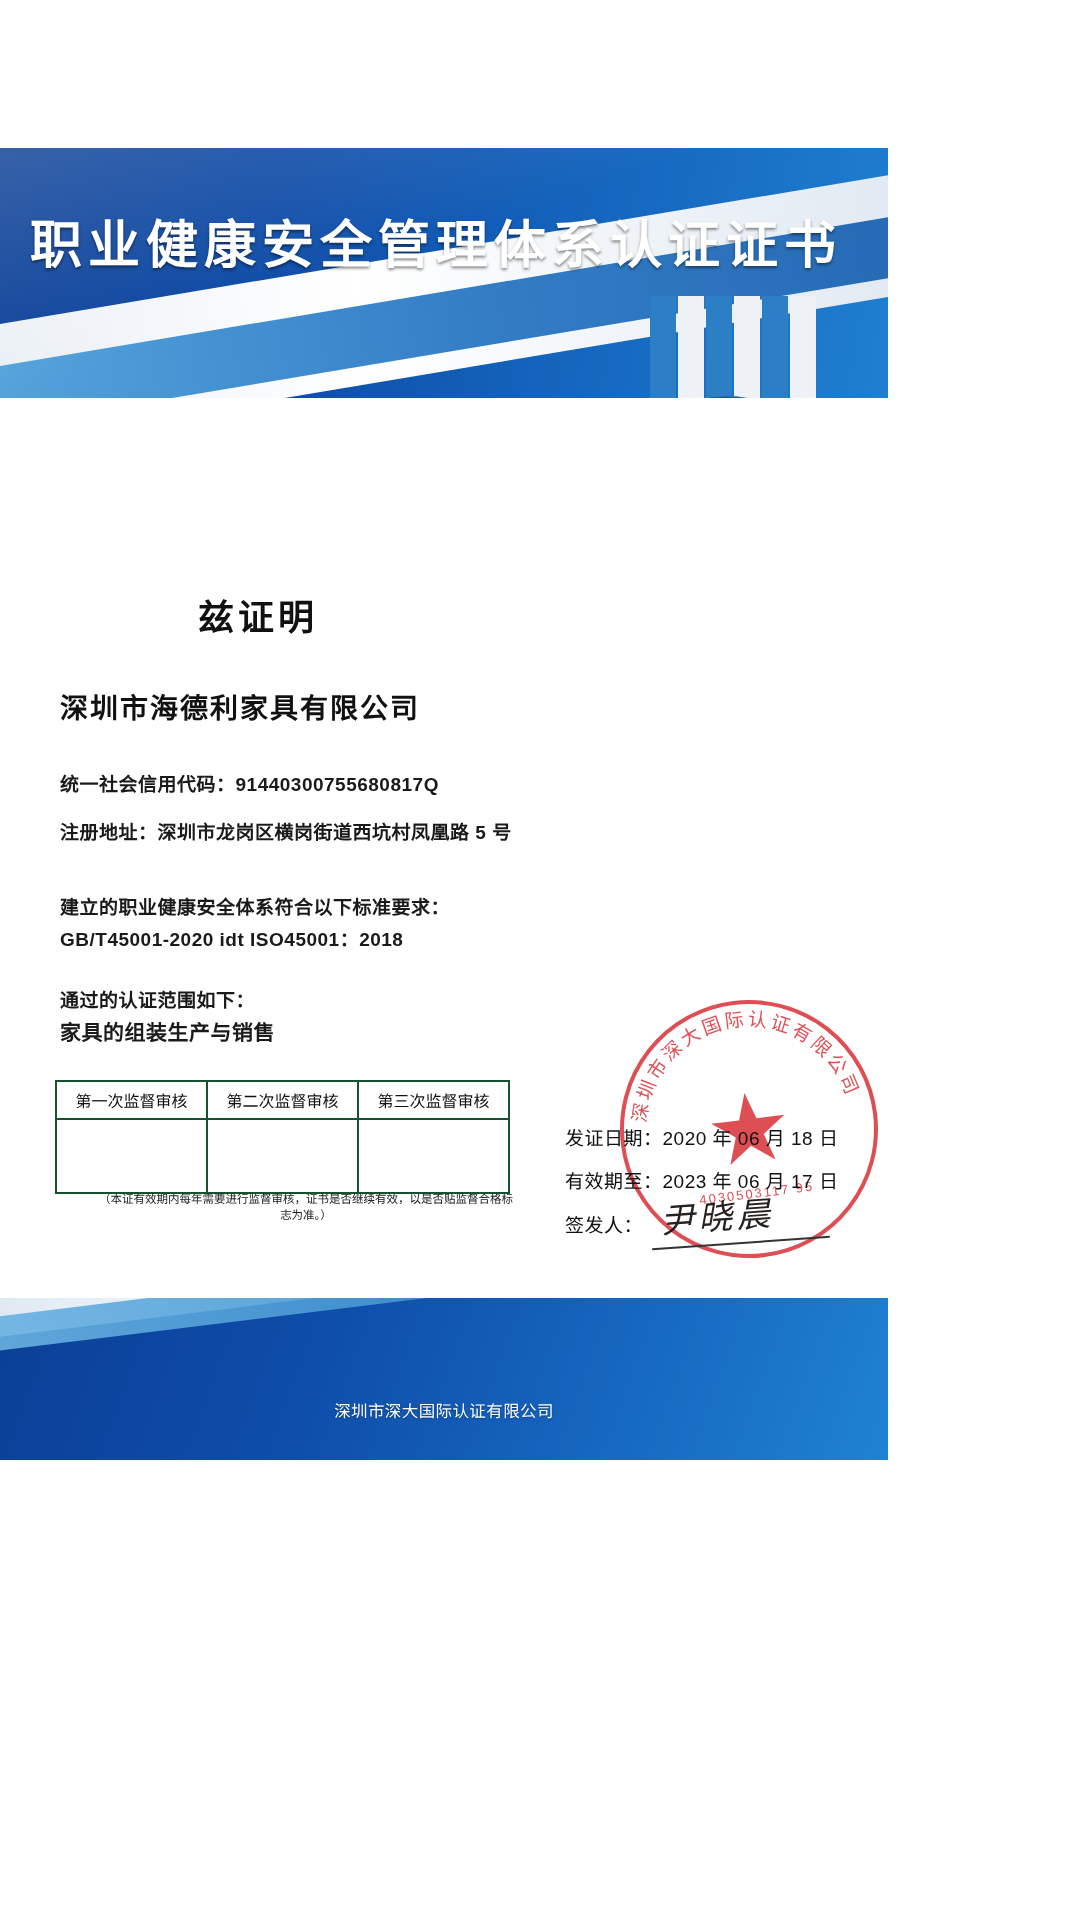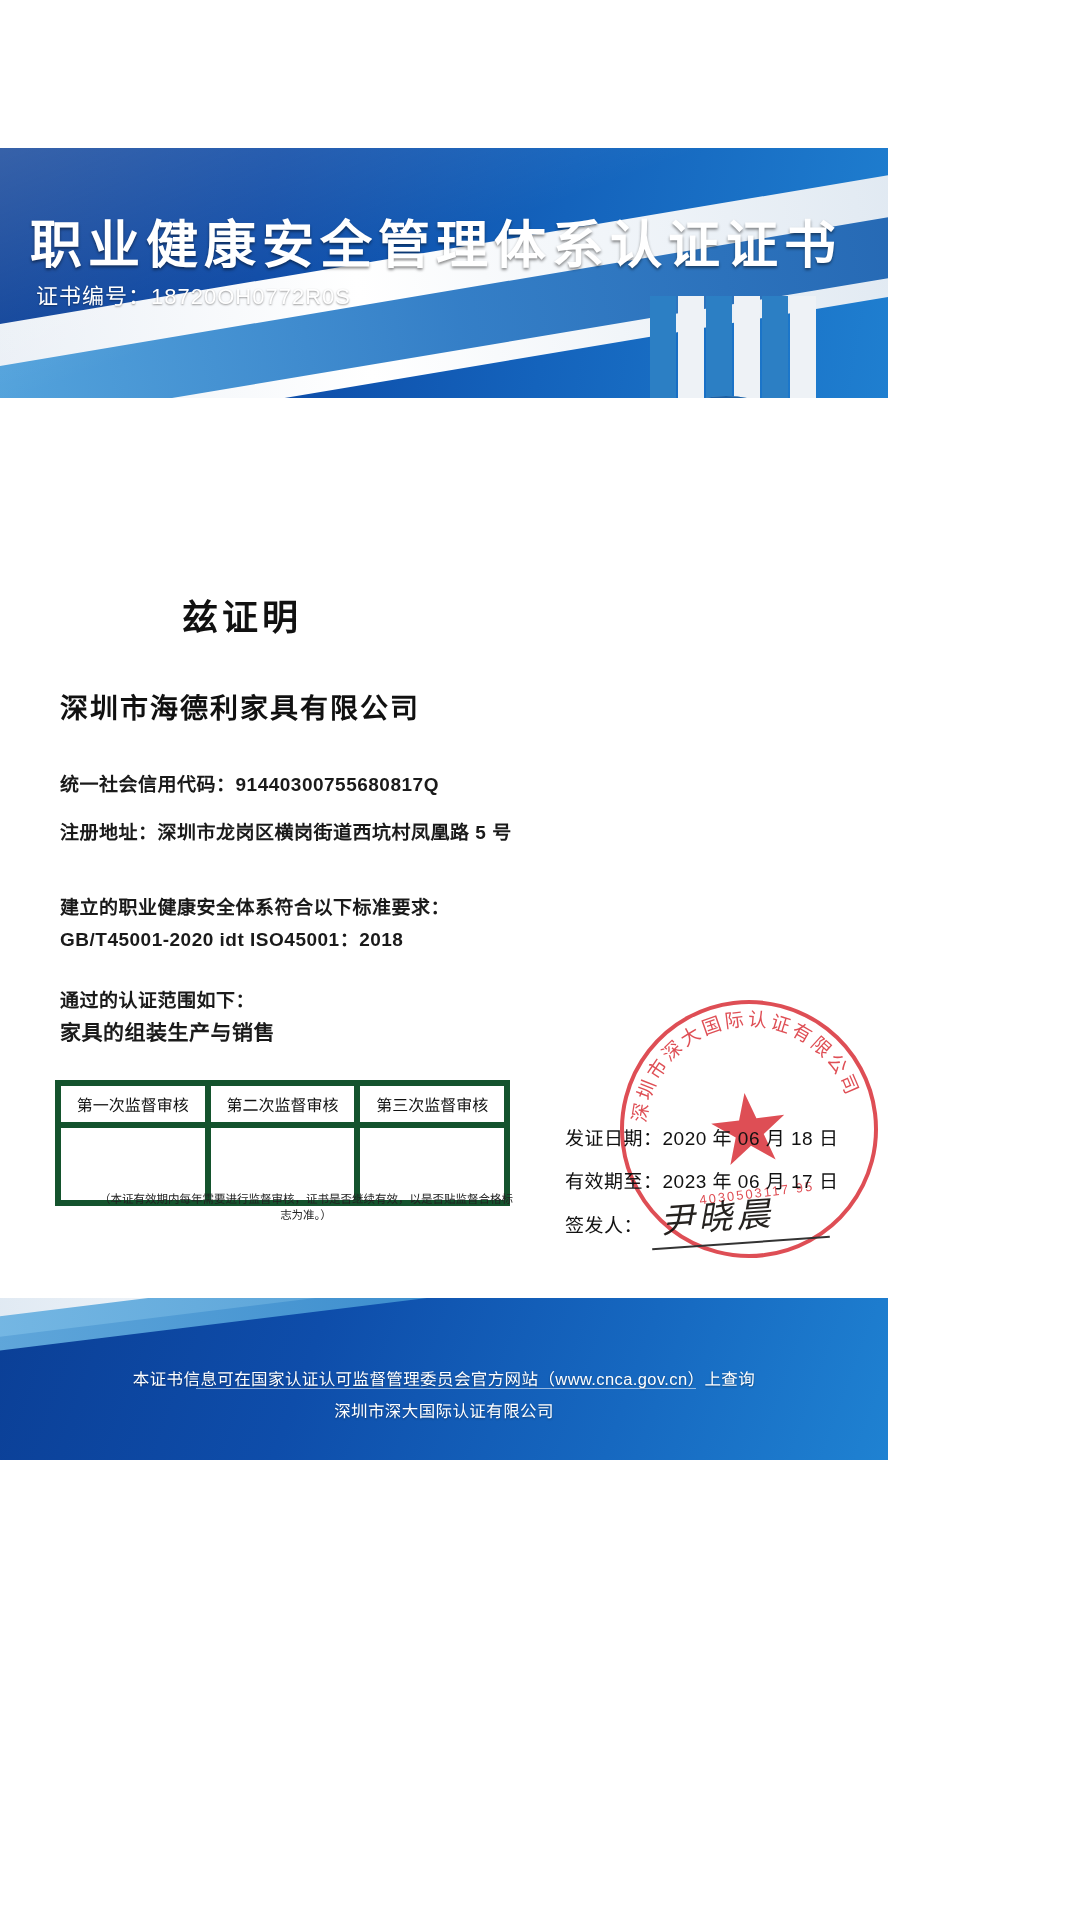--- a/index.html
+++ b/index.html
@@ -87,21 +87,21 @@
   .body-area {
     position: absolute;
     left: 0; top: 250px;
     width: 888px;
     height: 900px;
     background: #ffffff;
   }
 
   .hereby {
     position: absolute;
-    left: 182px;
+    left: 198px;
     top: 190px;
     font-size: 36px;
     font-weight: bold;
     color: #111111;
     letter-spacing: 4px;
   }
   .company {
     position: absolute;
     left: 60px;
     top: 288px;
@@ -214,21 +214,21 @@
 
   
   .audit-table {
     position: absolute;
     left: 55px;
     top: 932px;
     width: 455px;
     border-collapse: collapse;
   }
   .audit-table td {
-    border: 6px solid #14532d;
+    border: 2px solid #14532d;
     font-size: 16px;
     text-align: center;
     color: #111111;
   }
   .audit-table .hdr td { height: 34px; font-weight: normal; }
   .audit-table .blank td { height: 70px; }
   .audit-note {
     position: absolute;
     left: 96px;
     top: 1042px;
@@ -369,23 +369,20 @@
 
 <div class="cert">
 
   <div class="top-band">
     <div class="swoosh1"></div>
     <div class="swoosh2"></div>
     <div class="gloss"></div>
   </div>
 
   <div class="cert-title">职业健康安全管理体系认证证书</div>
-  <div class="cert-no">
-    <span>证书编号：</span><span>18720OH0772R0S</span>
-  </div>
 
   <div class="ribbon">
     <div class="strip s1"></div>
     <div class="strip s2"></div>
     <div class="strip s3"></div>
     <div class="strip s4"></div>
     <div class="strip s5"></div>
     <div class="strip s6"></div>
 
     <div class="emblem">
@@ -454,17 +451,16 @@
 
   <div class="issue issue-date">发证日期：2020 年 06 月 18 日</div>
   <div class="issue expire-date">有效期至：2023 年 06 月 17 日</div>
   <div class="issue signer">签发人：</div>
   <div class="signature">尹晓晨</div>
   <div class="sig-underline"></div>
 
   <div class="bottom-band">
     <div class="bswoosh1"></div>
     <div class="bswoosh2"></div>
-    <div class="footer-text f1">本证书信息可在国家认证认可监督管理委员会官方网站（www.cnca.gov.cn）上查询</div>
     <div class="footer-text f2">深圳市深大国际认证有限公司</div>
   </div>
 
 </div>
 
 </body></html>

